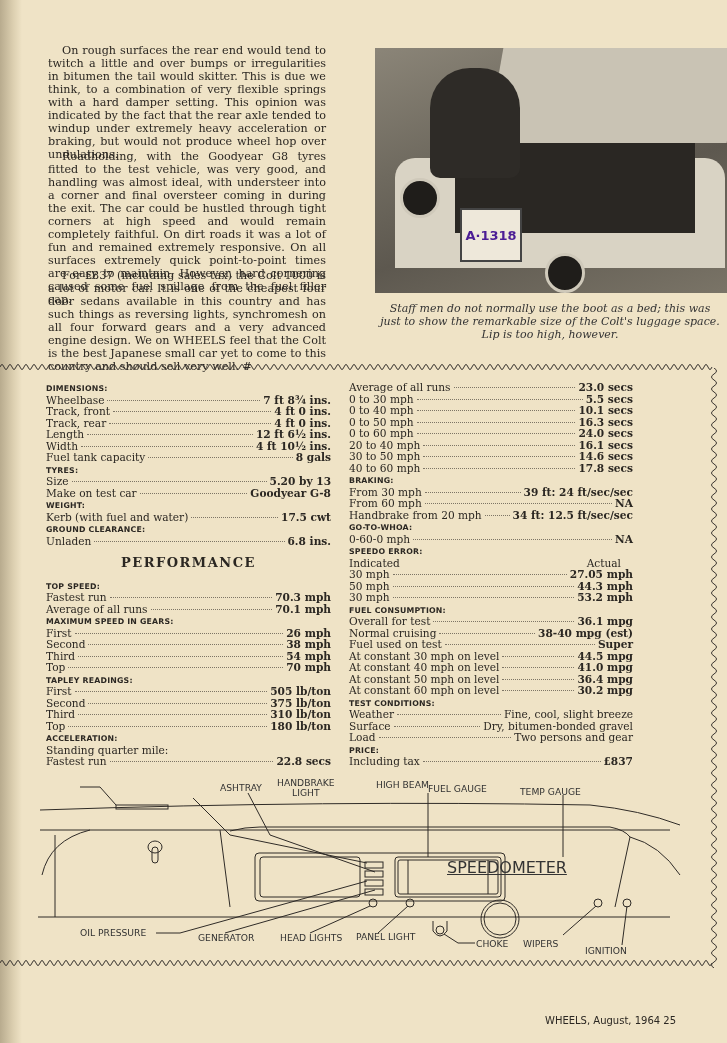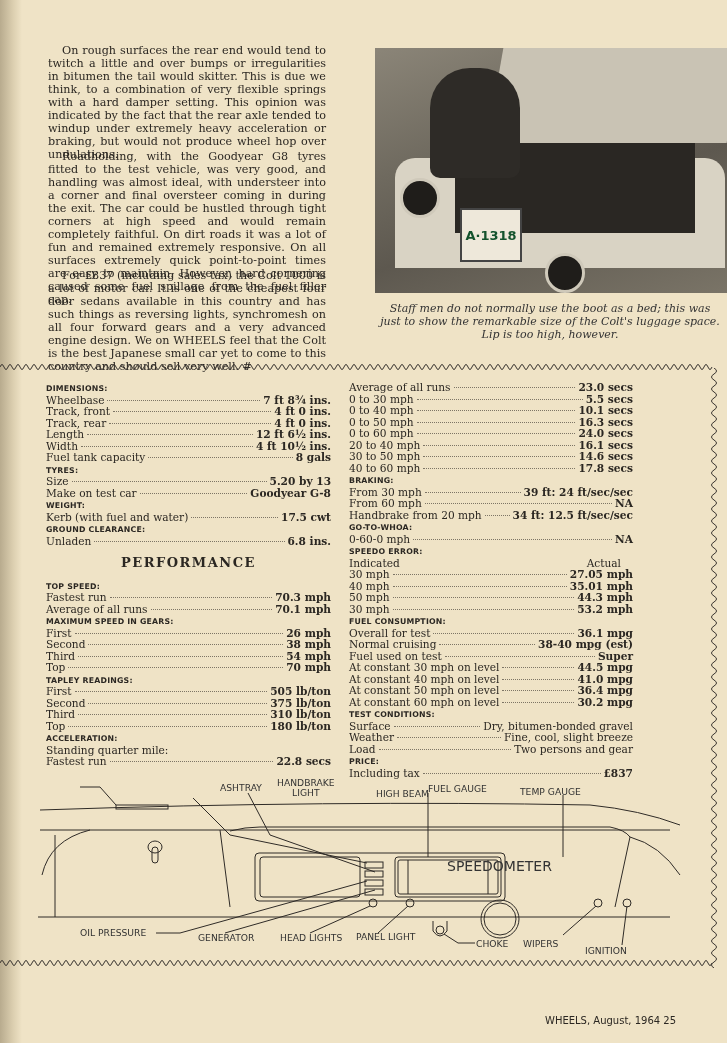--- a/index.html
+++ b/index.html
@@ -11,21 +11,21 @@
   .p1{left:48px;top:44px;width:278px;}
   .p2{left:48px;top:150px;width:278px;}
   .p3{left:48px;top:269px;width:278px;}
   .photo{position:absolute;left:375px;top:48px;width:352px;height:245px;
     background:linear-gradient(160deg,#8b8578 0%,#6f6a5f 35%,#5d584f 60%,#7a7467 100%);overflow:hidden;}
   .photo .lid{position:absolute;left:120px;top:0;width:240px;height:95px;background:#c9c3b4;transform:skewX(-10deg);}
   .photo .boot{position:absolute;left:20px;top:110px;width:330px;height:110px;background:#d9d3c4;border-radius:20px 20px 0 0;}
   .photo .cavity{position:absolute;left:80px;top:95px;width:240px;height:90px;background:#2a2723;}
   .photo .man{position:absolute;left:55px;top:20px;width:90px;height:110px;background:#2e2b27;border-radius:40px 40px 10px 10px;}
   .photo .plate{position:absolute;left:85px;top:160px;width:58px;height:50px;background:#eee8da;border:2px solid #444;
-    font-family:"DejaVu Sans",sans-serif;font-size:13px;font-weight:bold;display:flex;align-items:center;justify-content:center;color:#14532d;}
+    font-family:"DejaVu Sans",sans-serif;font-size:13px;font-weight:bold;display:flex;align-items:center;justify-content:center;color:#4c1d95;}
   .photo .lamp{position:absolute;width:34px;height:34px;border-radius:50%;background:#1f1d1a;border:3px solid #cfc9ba;}
   .caption{position:absolute;left:380px;top:302px;width:340px;font-style:italic;font-size:11px;line-height:13px;text-align:center;color:#333;}
   .wavy{position:absolute;left:0;top:362px;width:715px;height:10px;}
   .wavy-right{position:absolute;left:708px;top:368px;width:12px;height:600px;}
   .wavy-bottom{position:absolute;left:0;top:958px;width:715px;height:10px;}
   .specs{position:absolute;top:382px;width:285px;font-size:10.6px;line-height:11.5px;}
   .col-left{left:46px;}
   .col-right{left:349px;width:284px;}
   .sec{font-family:"DejaVu Sans",sans-serif;font-weight:bold;font-size:7.8px;letter-spacing:0.2px;margin-top:1px;line-height:11.5px;}
   .row{display:flex;align-items:baseline;white-space:nowrap;}
@@ -267,25 +267,20 @@
       <span class="lbl">Indicated</span>
       <span class="dots"></span>
       <span class="val" style="font-weight:normal;margin-right:12px;">Actual</span>
     </div>
   <div class="row">
       <span class="lbl">30 mph</span>
       <span class="dots"></span>
       <span class="val">27.05 mph</span>
     </div>
   <div class="row">
-      <span class="lbl">40 mph</span>
-      <span class="dots"></span>
-      <span class="val">35.01 mph</span>
-    </div>
-  <div class="row">
       <span class="lbl">50 mph</span>
       <span class="dots"></span>
       <span class="val">44.3 mph</span>
     </div>
   <div class="row">
       <span class="lbl">30 mph</span>
       <span class="dots"></span>
       <span class="val">53.2  mph</span>
     </div>
 
@@ -321,28 +316,28 @@
       <span class="val">36.4 mpg</span>
     </div>
   <div class="row">
       <span class="lbl">At constant 60 mph on level</span>
       <span class="dots"></span>
       <span class="val">30.2 mpg</span>
     </div>
 
   <div class="sec">TEST CONDITIONS:</div>
   <div class="row">
+      <span class="lbl">Weather</span>
+      <span class="dots"></span>
+      <span class="val" style="font-weight:normal">Fine, cool, slight breeze</span>
+    </div>
+  <div class="row">
       <span class="lbl">Surface</span>
       <span class="dots"></span>
       <span class="val" style="font-weight:normal">Dry, bitumen-bonded gravel</span>
-    </div>
-  <div class="row">
-      <span class="lbl">Weather</span>
-      <span class="dots"></span>
-      <span class="val" style="font-weight:normal">Fine, cool, slight breeze</span>
     </div>
   <div class="row">
       <span class="lbl">Load</span>
       <span class="dots"></span>
       <span class="val" style="font-weight:normal">Two persons and gear</span>
     </div>
 
   <div class="sec">PRICE:</div>
   <div class="row">
       <span class="lbl">Including tax</span>
@@ -401,24 +396,24 @@
       <path d="M280 158 L340 131"></path>
       <path d="M348 158 L378 131"></path>
       <path d="M414 159 L428 168 L445 168"></path>
       <path d="M533 160 L566 131"></path>
       <path d="M592 170 L597 131"></path>
     </g>
   </svg>
   <div class="dlabel" style="left:172px;top:7px;margin-left:18px;">ASHTRAY</div>
   <div class="dlabel" style="left:247px;top:3px;text-align:center;white-space:pre;line-height:10px;">HANDBRAKE
 LIGHT</div>
-  <div class="dlabel" style="left:324px;top:13px;padding-left:22px;">HIGH BEAM</div>
+  <div class="dlabel" style="left:324px;top:4px;padding-left:22px;">HIGH BEAM</div>
   <div class="dlabel" style="left:398px;top:8px;">FUEL GAUGE</div>
   <div class="dlabel" style="left:490px;top:11px;">TEMP GAUGE</div>
-  <div class="dlabel" style="left:417px;top:83px;font-size:14px;">SPEEDOMETER</div>
+  <div class="dlabel" style="left:417px;top:83px;font-size:16px;text-decoration:underline;">SPEEDOMETER</div>
   <div class="dlabel" style="left:50px;top:152px;">OIL PRESSURE</div>
   <div class="dlabel" style="left:168px;top:157px;">GENERATOR</div>
   <div class="dlabel" style="left:250px;top:157px;">HEAD LIGHTS</div>
   <div class="dlabel" style="left:326px;top:156px;">PANEL LIGHT</div>
   <div class="dlabel" style="left:446px;top:163px;">CHOKE</div>
   <div class="dlabel" style="left:493px;top:163px;">WIPERS</div>
   <div class="dlabel" style="left:555px;top:170px;">IGNITION</div>
 </div>
 
 <div class="footer">WHEELS, August, 1964  25</div>

